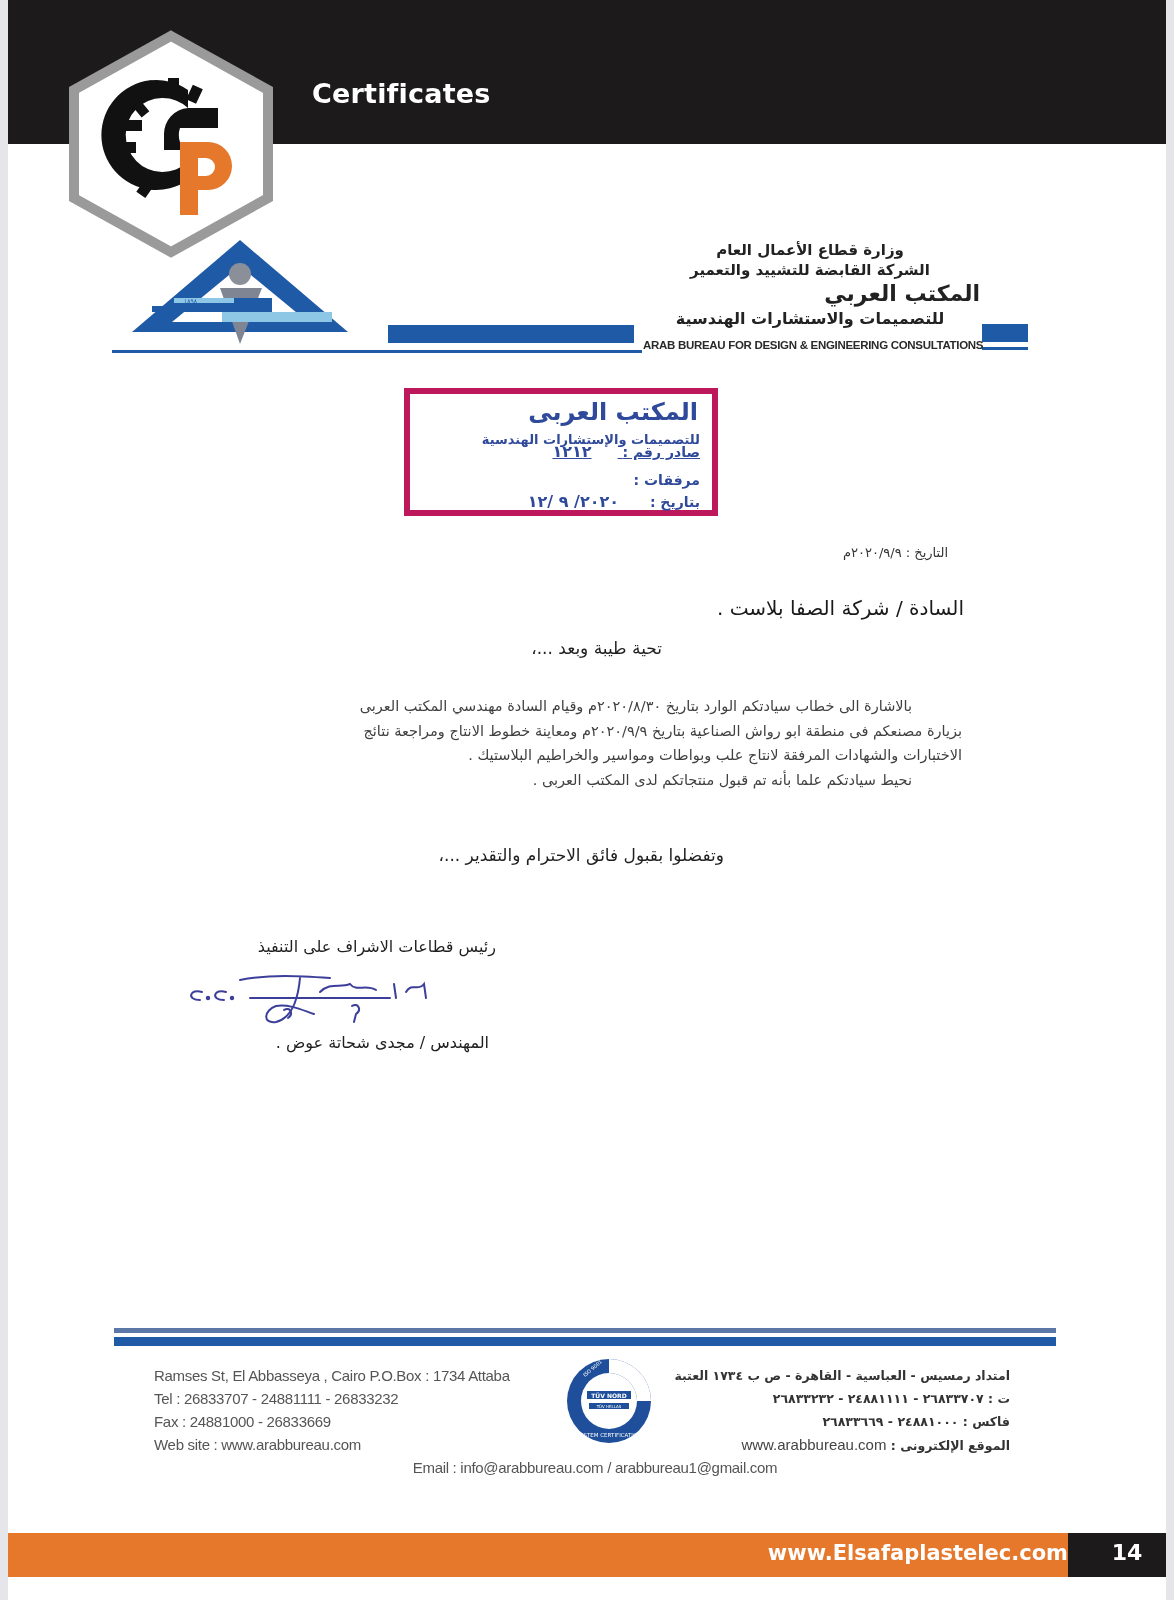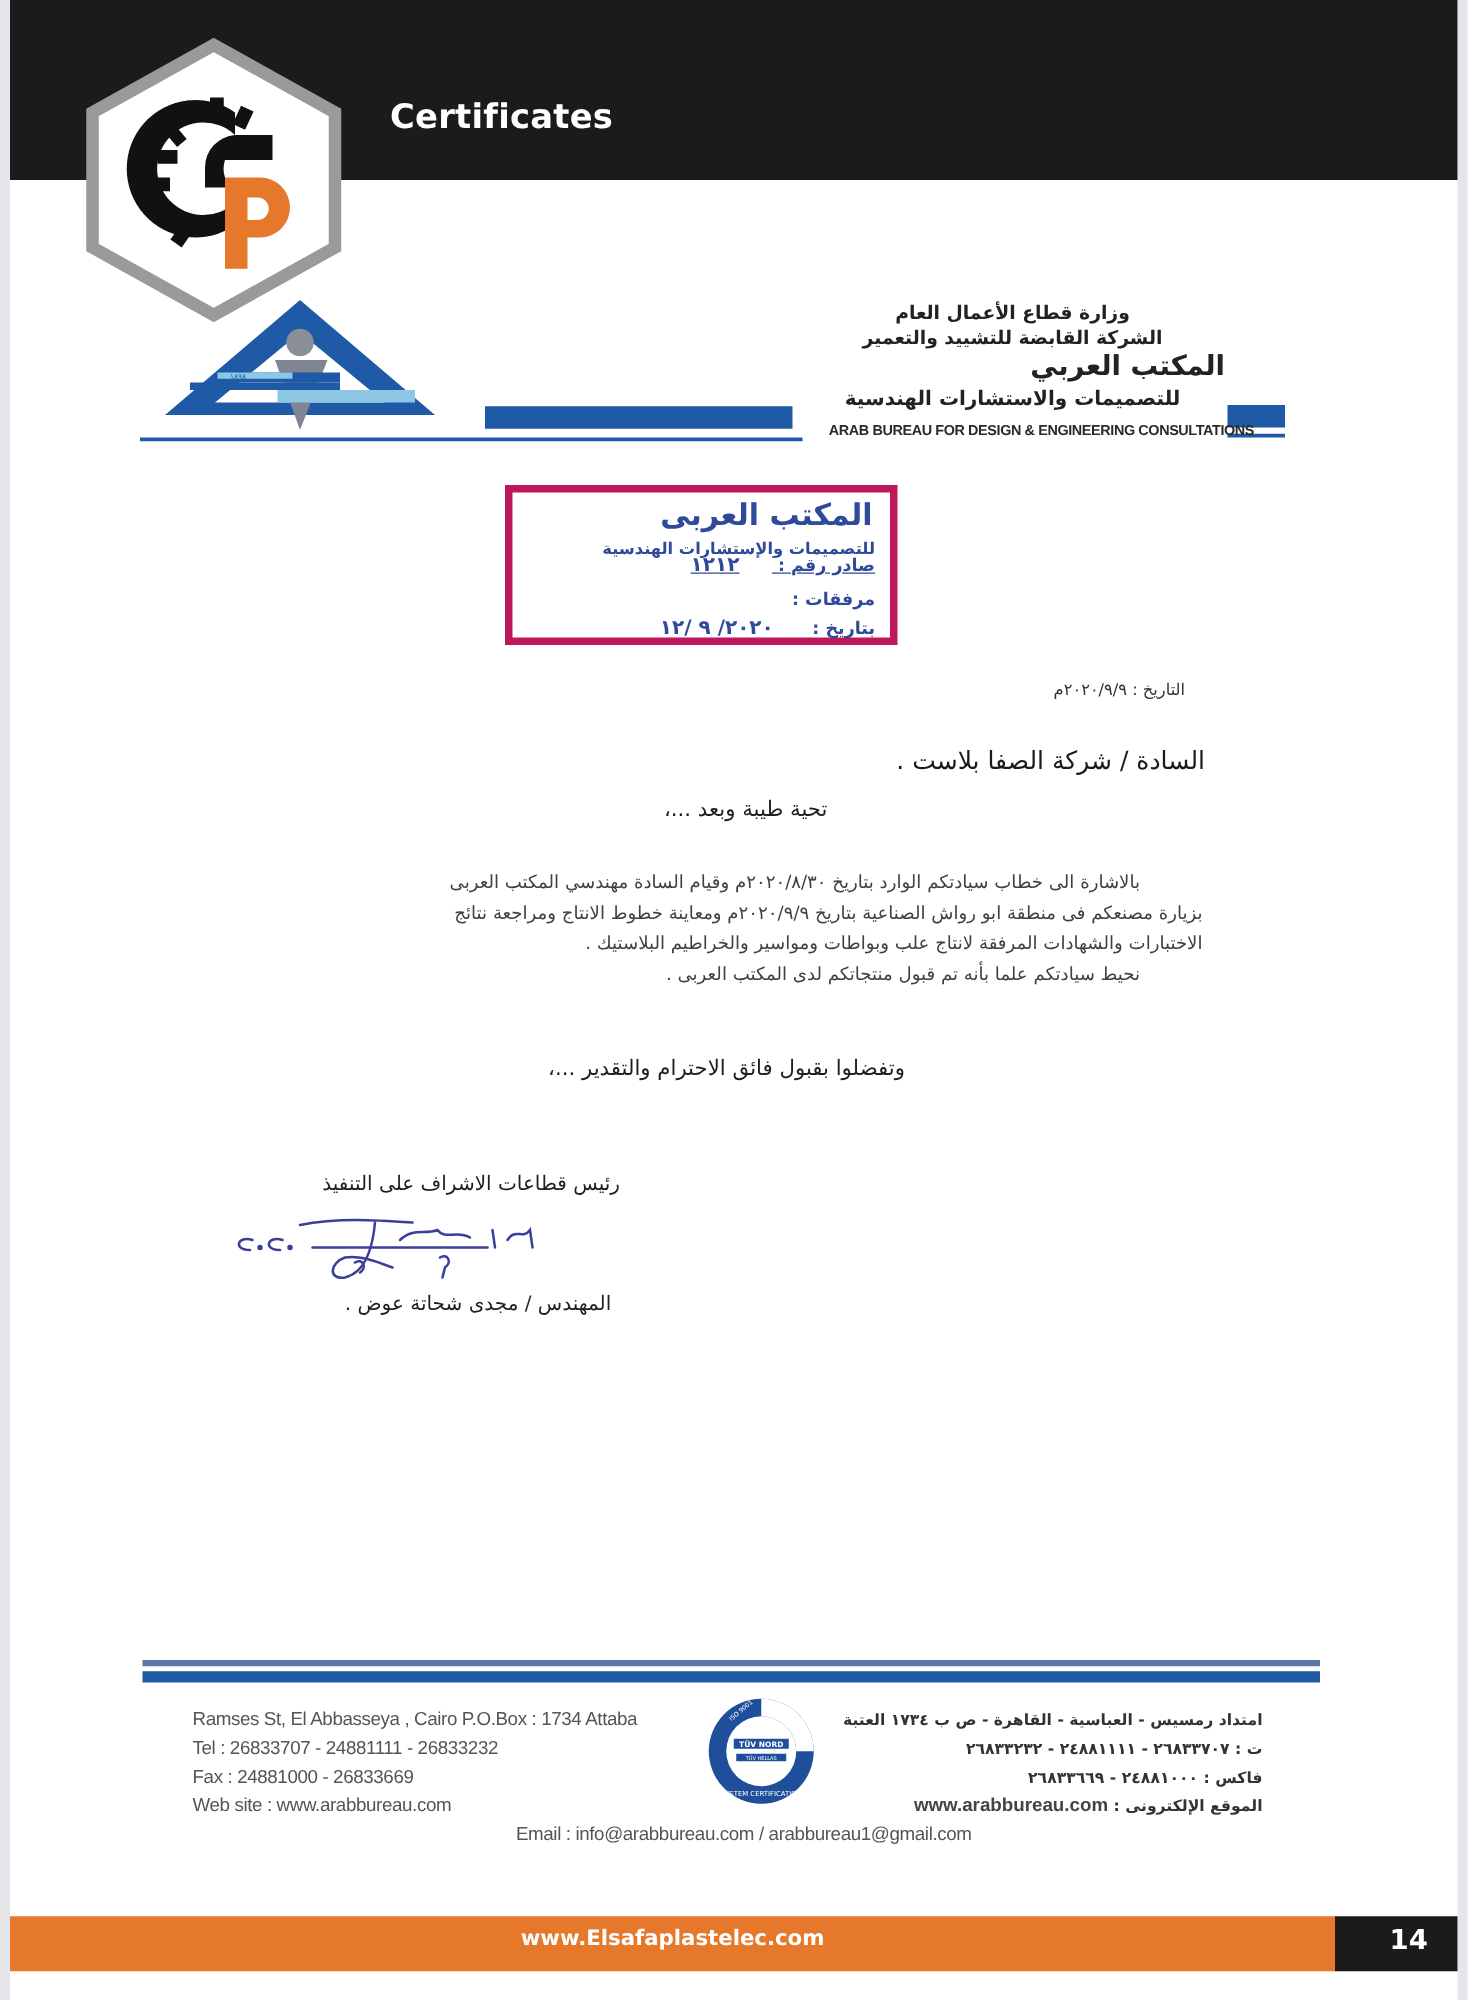--- a/index.html
+++ b/index.html
@@ -36,21 +36,21 @@
   .lh-arabic {
     position:absolute; left:640px; top:240px; width:340px; text-align:center;
     direction:rtl; color:#222; font-family:"DejaVu Sans", sans-serif;
   }
   .lh-arabic .l1 { font-size:15px; font-weight:bold; line-height:20px; }
   .lh-arabic .l2 { font-size:15px; font-weight:bold; line-height:20px; }
   .lh-arabic .l3 { font-size:22px; font-weight:bold; line-height:28px;text-align:right; }
   .lh-arabic .l4 { font-size:16px; font-weight:bold; line-height:22px; }
   .lh-english {
     position:absolute; left:643px; top:339px; font-size:11.5px; font-weight:bold;
-    color:#2a2a2a; font-family:"Liberation Sans", sans-serif; letter-spacing:-0.3px;margin-left:20px;
+    color:#2a2a2a; font-family:"Liberation Sans", sans-serif; letter-spacing:-0.3px;
   }
 
   
   .stamp {
     position:absolute; left:404px; top:388px; width:314px; height:128px;
     border:6px solid #be185d; box-sizing:border-box; color:#2f4a9a;
     direction:rtl; font-family:"DejaVu Sans", sans-serif;
   }
   .stamp .s-title { position:absolute; right:14px; top:4px; font-size:24px; font-weight:bold; letter-spacing:1px; }
   .stamp .s-sub { position:absolute; right:12px; top:38px; font-size:13px; font-weight:bold; }
@@ -75,34 +75,34 @@
   .ft-line1 { position:absolute; left:114px; top:1328px; width:942px; height:5px; background:#5b78a8; }
   .ft-line2 { position:absolute; left:114px; top:1337px; width:942px; height:9px; background:#1f5aa6; }
   .ft-en {
     position:absolute; left:154px; top:1364px; font-family:"Liberation Sans", sans-serif;
     font-size:15px; color:#555; line-height:23px; letter-spacing:-0.3px;
   }
   .ft-ar {
     position:absolute; right:164px; top:1364px; direction:rtl; text-align:right;
     font-family:"DejaVu Sans", sans-serif; font-size:12.5px; color:#333; line-height:23px; font-weight:bold;
   }
-  .ft-ar .web { font-family:"Liberation Sans", sans-serif; font-weight:bold; font-size:15px; color:#444; }
+  .ft-ar .web { font-family:"Liberation Sans", sans-serif; font-weight:normal; font-size:15px; color:#444; }
   .ft-email {
     position:absolute; left:0; width:1174px; top:1459px; text-align:center; padding-left:8px;
     font-family:"Liberation Sans", sans-serif; font-size:15px; color:#555; letter-spacing:-0.3px;
   }
   .tuv { position:absolute; left:565px; top:1357px; width:88px; height:88px; }
 
   
   .bottom-band {
     position:absolute; left:8px; top:1533px; width:1060px; height:44px; background:#e5782b;
   }
   .bottom-url {
-    position:absolute; left:8px; width:1060px; top:1541px; text-align:center;
-    font-family:"DejaVu Sans", sans-serif; font-weight:bold; font-size:17px; color:#fff;
+    position:absolute; left:8px; width:1060px; top:1541px; text-align:right;
+    font-family:"DejaVu Sans", sans-serif; font-weight:bold; font-size:21px; color:#fff;
   }
   .page-num-box {
     position:absolute; left:1068px; top:1533px; width:98px; height:44px; background:#1c1a1b;
   }
   .page-num {
     position:absolute; left:1068px; top:1540px; width:62px; text-align:center;
     font-family:"DejaVu Sans", sans-serif; font-weight:bold; font-size:22px; color:#fff;padding-left:28px;
   }
 </style>
 </head>

